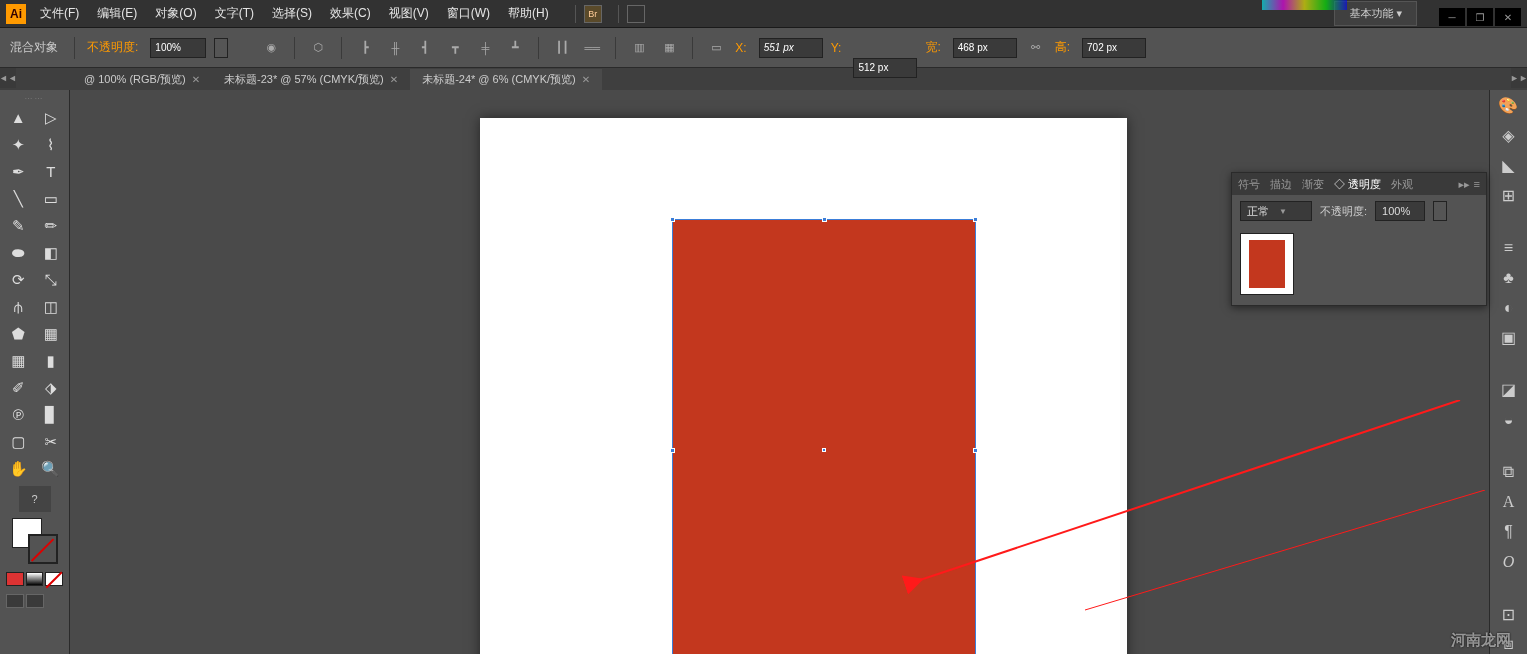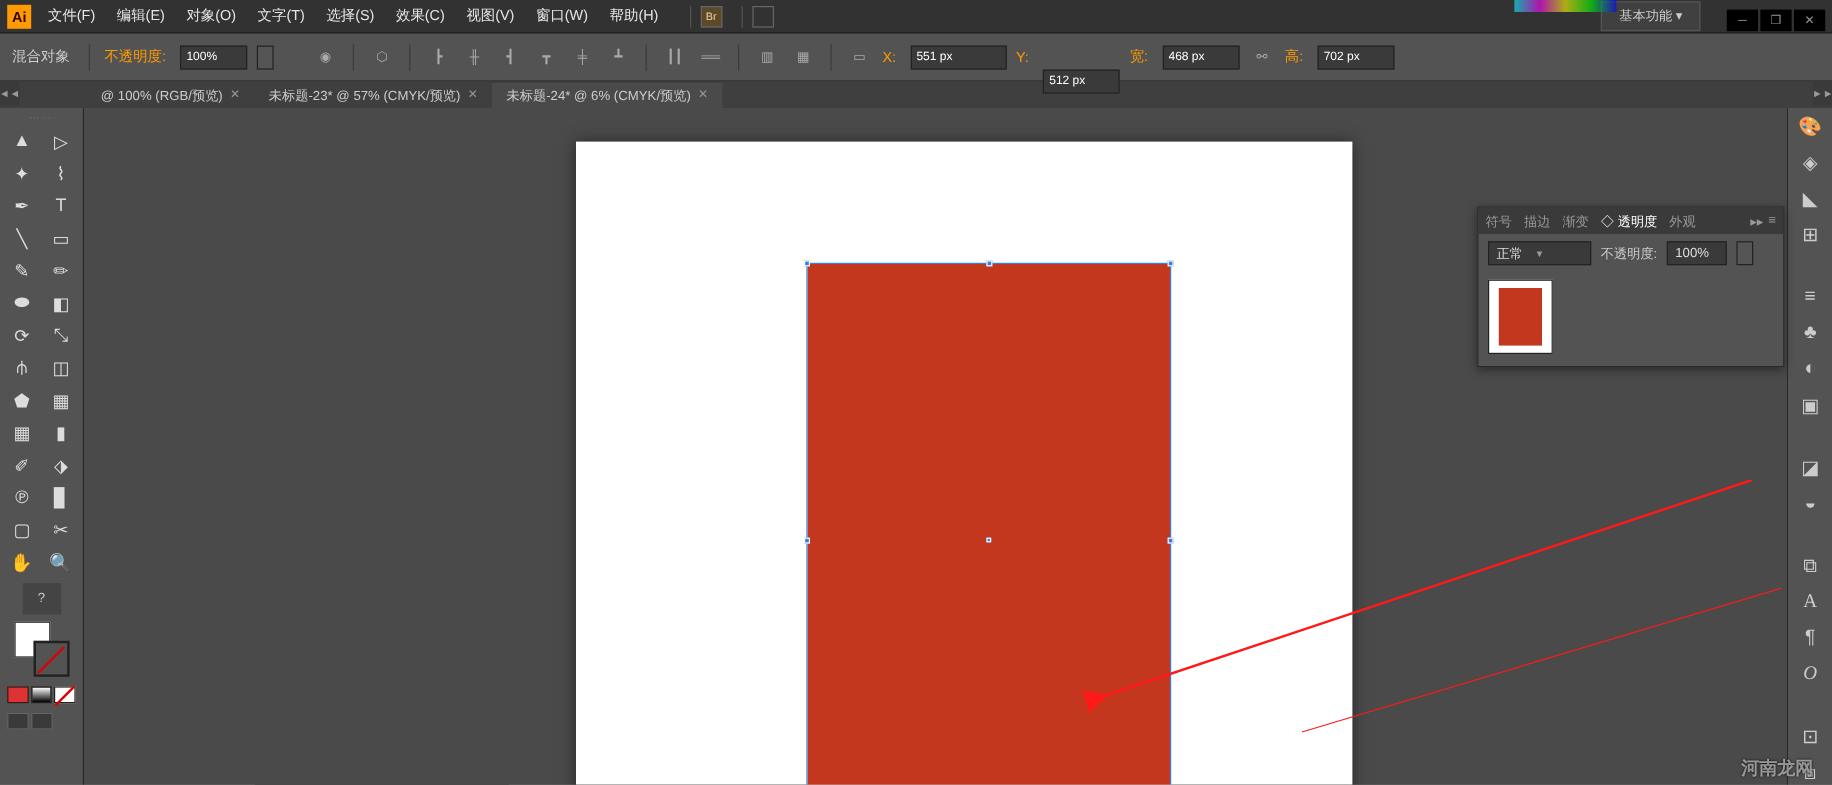--- a/index.html
+++ b/index.html
@@ -120,21 +120,21 @@
   <span class="opt-icon">┻</span>
   <span class="opt-sep"></span>
   <span class="opt-icon">┃┃</span>
   <span class="opt-icon">══</span>
   <span class="opt-sep"></span>
   <span class="opt-icon">▥</span>
   <span class="opt-icon">▦</span>
   <span class="opt-sep"></span>
   <span class="opt-icon">▭</span>
   <span class="opt-label opt-orange">X:</span>
-  <input class="opt-input" style="width: 80px;" value="551 px">
+  <input class="opt-input" style="width: 64px; font-style: italic;" value="551 px">
   <span class="opt-label opt-orange">Y:</span>
   <input class="opt-input" style="width: 64px; margin-top: 40px;" value="512 px">
   <span class="opt-label opt-orange">宽:</span>
   <input class="opt-input" style="width: 64px;" value="468 px">
   <span class="opt-icon">⚯</span>
   <span class="opt-label opt-orange">高:</span>
   <input class="opt-input" style="width: 64px;" value="702 px">
 </div>
 
 <div class="tabstrip-arrow2">◄◄</div>
@@ -298,21 +298,21 @@
     <span class="pt">描边</span>
     <span class="pt">渐变</span>
     <span class="pt active">◇ <span>透明度</span></span>
     <span class="pt">外观</span>
     <div class="pm">
         <span>▸▸</span>
         <span>≡</span>
       </div>
   </div>
   <div class="panel-row1">
-    <div class="dd" style="width:86px">
+    <div class="dd" style="width:72px">
         <span>正常</span>
         <span class="ar">▼</span>
       </div>
     <span>不透明度:</span>
     <div class="dd" style="width:50px">
         <span>100%</span>
       </div>
     <span class="opt-dd"></span>
   </div>
   <div class="panel-body">

